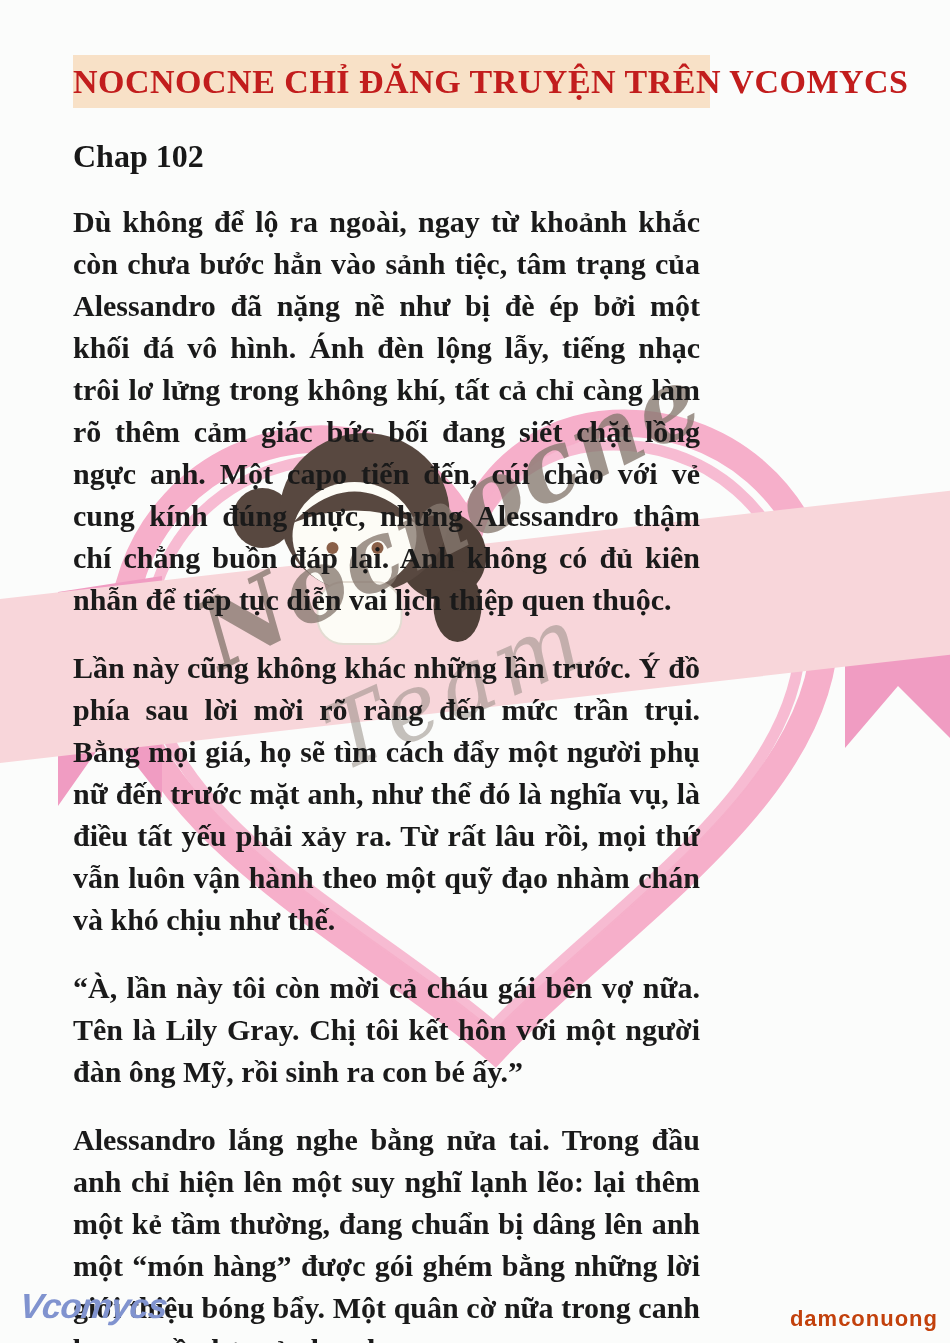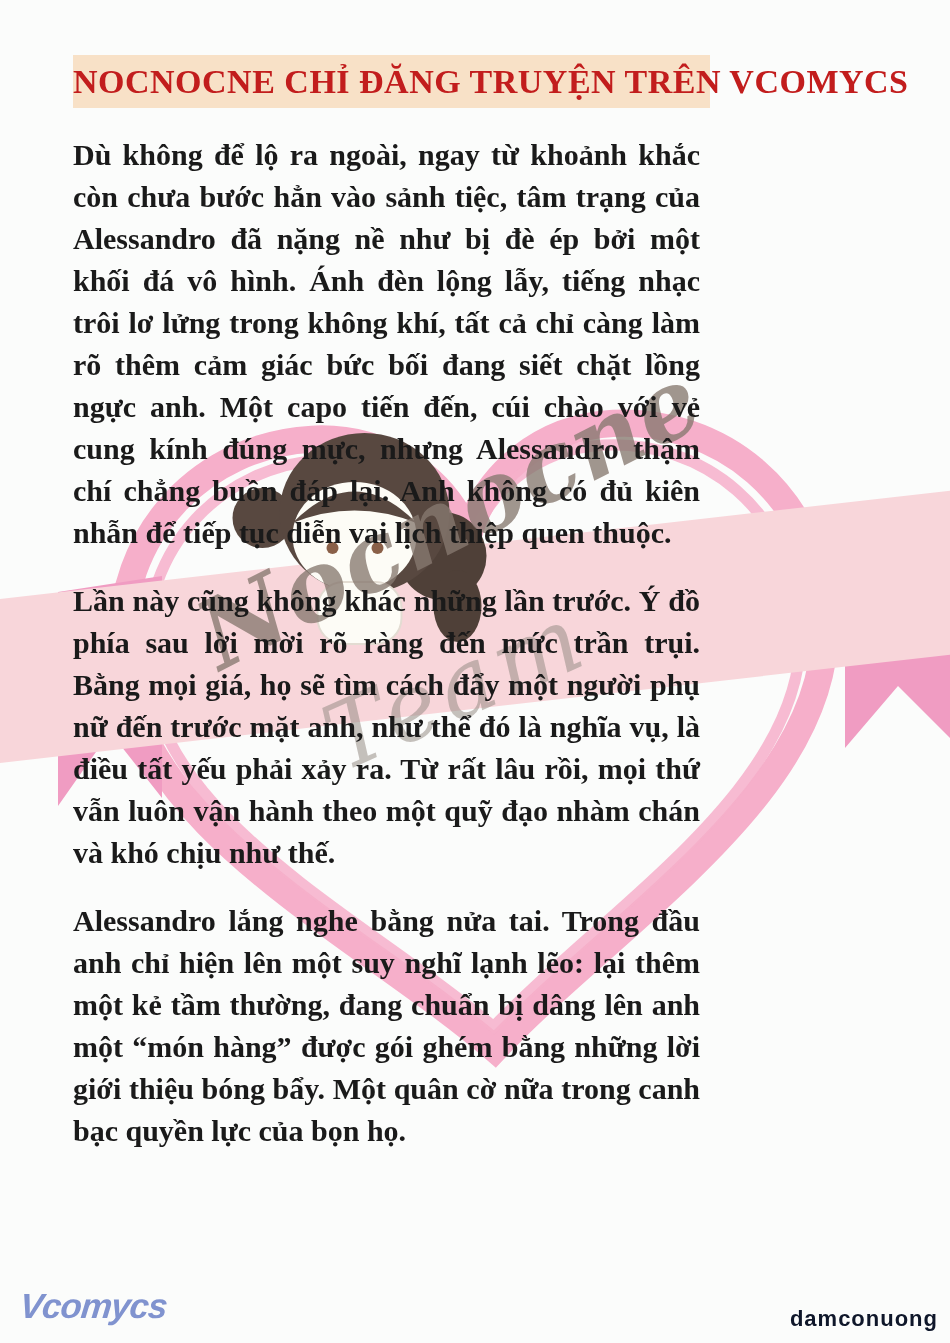--- a/index.html
+++ b/index.html
@@ -30,21 +30,21 @@
   .chap{margin:30px 0 0 0;font-size:32px;font-weight:600;color:#181818;}
   .content p{margin:26px 10px 0 0;font-size:30px;font-weight:600;color:#1a1a1a;
              line-height:42px;text-align:justify;}
 
   
   .logo-left{position:absolute;left:20px;top:1286px;z-index:6;
              font-family:"Liberation Sans",sans-serif;font-size:35px;font-weight:bold;
              font-style:italic;color:#8093cf;transform:skewX(-6deg);letter-spacing:-1px;}
   .logo-right{position:absolute;right:12px;top:1306px;z-index:6;
               font-family:"Liberation Sans",sans-serif;font-size:22px;font-weight:bold;
-              color:#0f172a;letter-spacing:1px;text-shadow:0 0 3px #ffffff;}
+              color:#c2410c;letter-spacing:1px;text-shadow:0 0 3px #ffffff;}
 </style>
 </head>
 <body>
 
 <div class="page">
 
   <svg class="wm heart-svg" viewBox="0 0 890 740" xmlns="http://www.w3.org/2000/svg">
     <path d="M445,700 C320,580 95,460 95,290 C95,165 190,85 295,85 C365,85 425,128 445,190
              C465,128 525,85 595,85 C700,85 795,165 795,290 C795,460 570,580 445,700 Z" fill="none" stroke="#f6abc8" stroke-width="27"></path>
     <path d="M445,700 C320,580 95,460 95,290 C95,165 190,85 295,85 C365,85 425,128 445,190
@@ -70,21 +70,23 @@
     <rect x="103" y="164" width="84" height="62" rx="26" fill="#fdfcf6" stroke="#e3dcd2" stroke-width="2"></rect>
   </svg>
 
   <div class="wm wm-name">Nocnocne</div>
   <div class="wm wm-team">Team</div>
 
   <div class="content">
     <div class="banner">
       <span>NOCNOCNE CHỈ ĐĂNG TRUYỆN TRÊN VCOMYCS</span>
     </div>
+    <div class="chap">Chap 102</div>
     <p>Dù không để lộ ra ngoài, ngay từ khoảnh khắc còn chưa bước hẳn vào sảnh tiệc, tâm trạng của Alessandro đã nặng nề như bị đè ép bởi một khối đá vô hình. Ánh đèn lộng lẫy, tiếng nhạc trôi lơ lửng trong không khí, tất cả chỉ càng làm rõ thêm cảm giác bức bối đang siết chặt lồng ngực anh. Một capo tiến đến, cúi chào với vẻ cung kính đúng mực, nhưng Alessandro thậm chí chẳng buồn đáp lại. Anh không có đủ kiên nhẫn để tiếp tục diễn vai lịch thiệp quen thuộc.</p>
     <p>Lần này cũng không khác những lần trước. Ý đồ phía sau lời mời rõ ràng đến mức trần trụi. Bằng mọi giá, họ sẽ tìm cách đẩy một người phụ nữ đến trước mặt anh, như thể đó là nghĩa vụ, là điều tất yếu phải xảy ra. Từ rất lâu rồi, mọi thứ vẫn luôn vận hành theo một quỹ đạo nhàm chán và khó chịu như thế.</p>
+    <p>“À, lần này tôi còn mời cả cháu gái bên vợ nữa. Tên là Lily Gray. Chị tôi kết hôn với một người đàn ông Mỹ, rồi sinh ra con bé ấy.”</p>
     <p>Alessandro lắng nghe bằng nửa tai. Trong đầu anh chỉ hiện lên một suy nghĩ lạnh lẽo: lại thêm một kẻ tầm thường, đang chuẩn bị dâng lên anh một “món hàng” được gói ghém bằng những lời giới thiệu bóng bẩy. Một quân cờ nữa trong canh bạc quyền lực của bọn họ.</p>
   </div>
 
   <div class="logo-left">Vcomycs</div>
   <div class="logo-right">damconuong</div>
 
 </div>
 
 </body></html>

